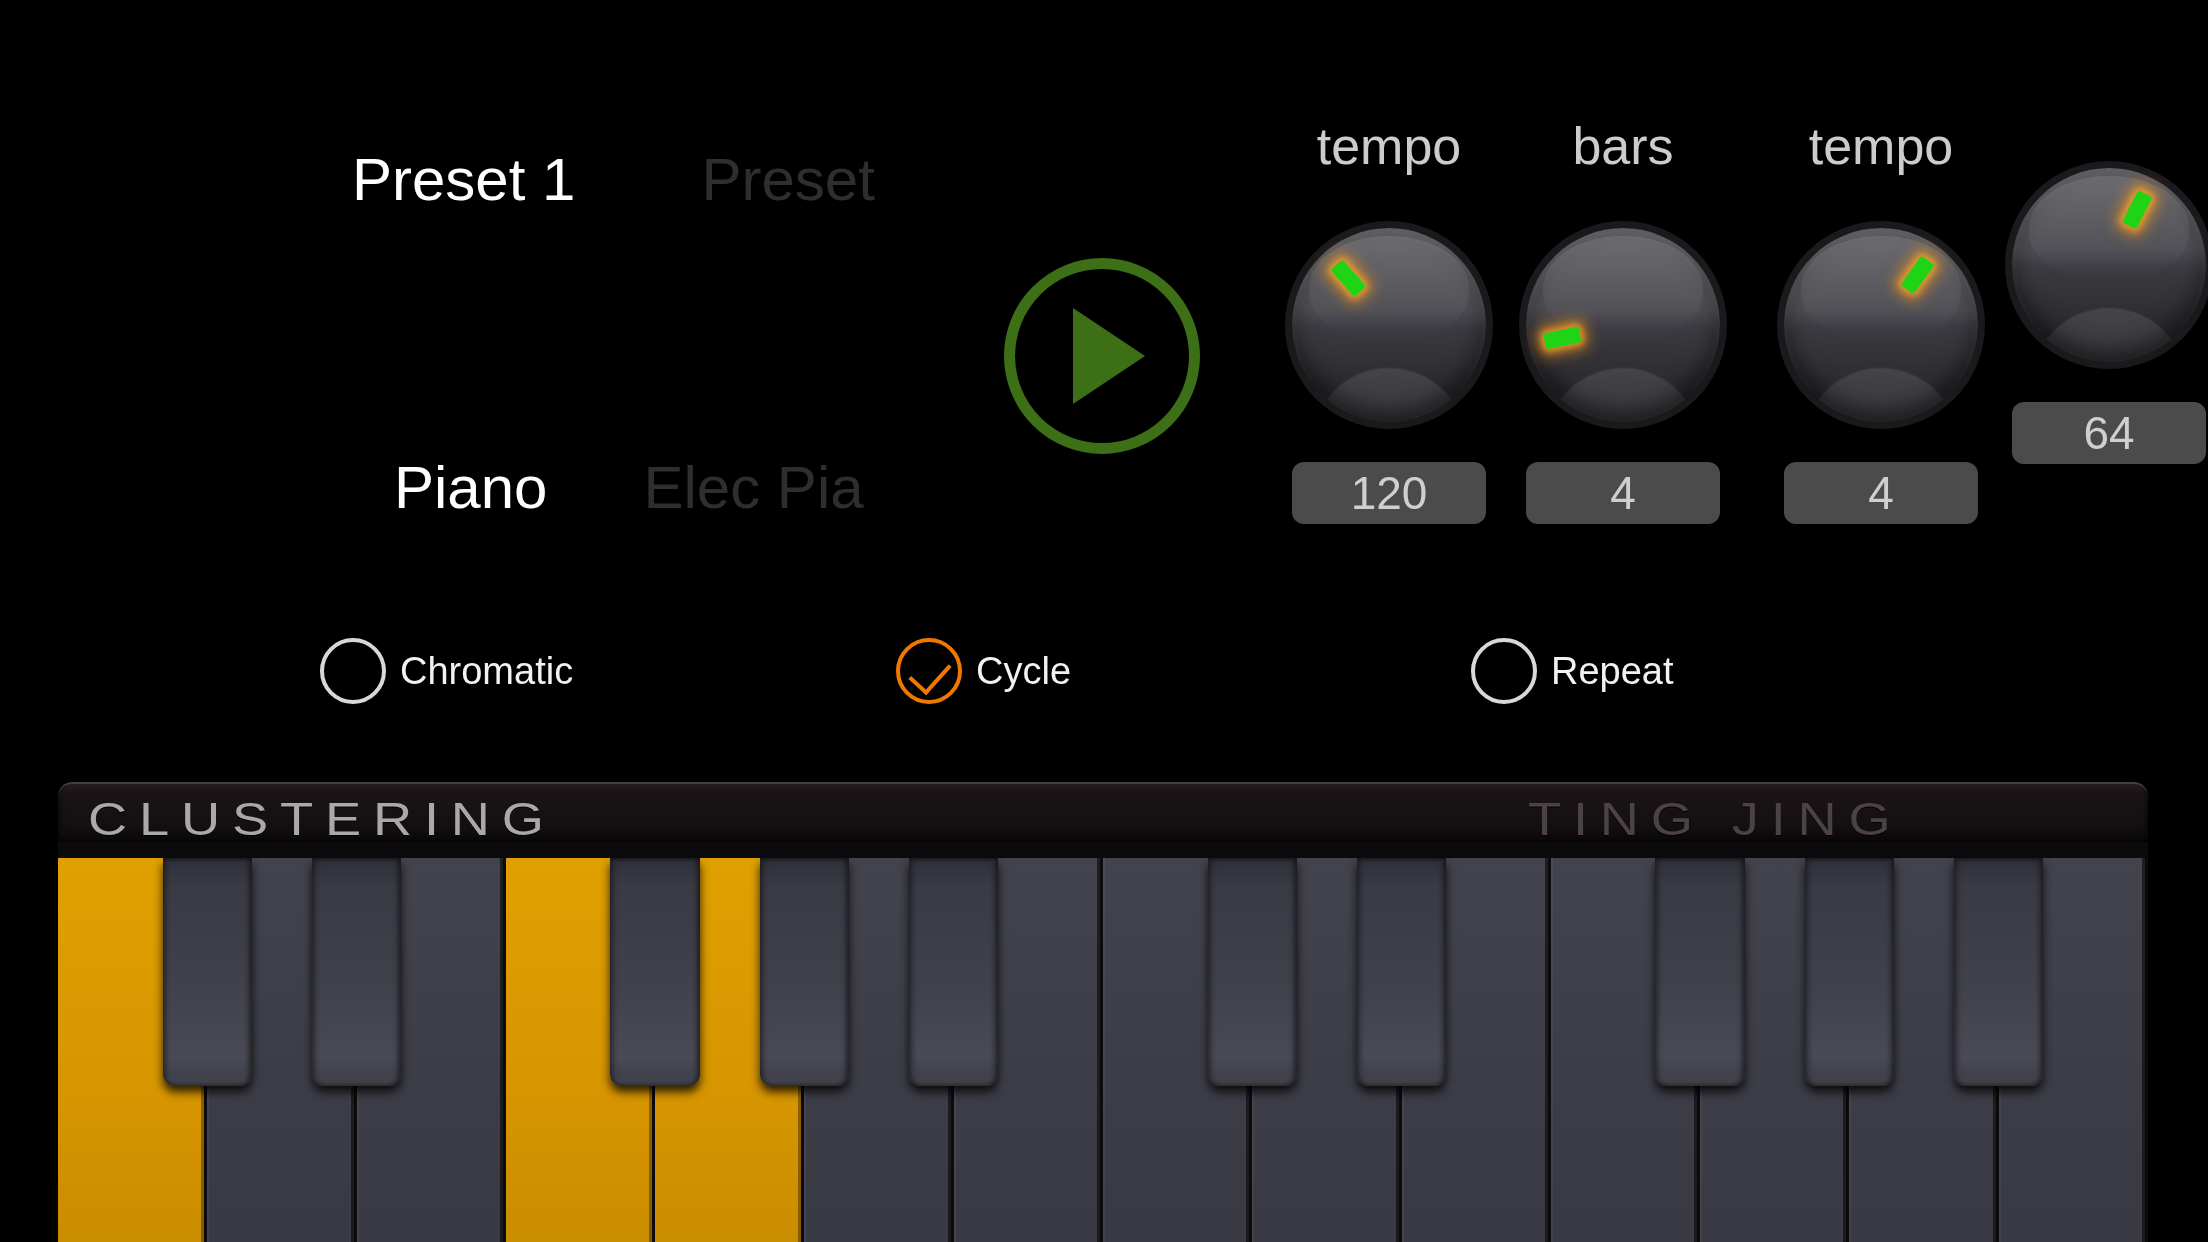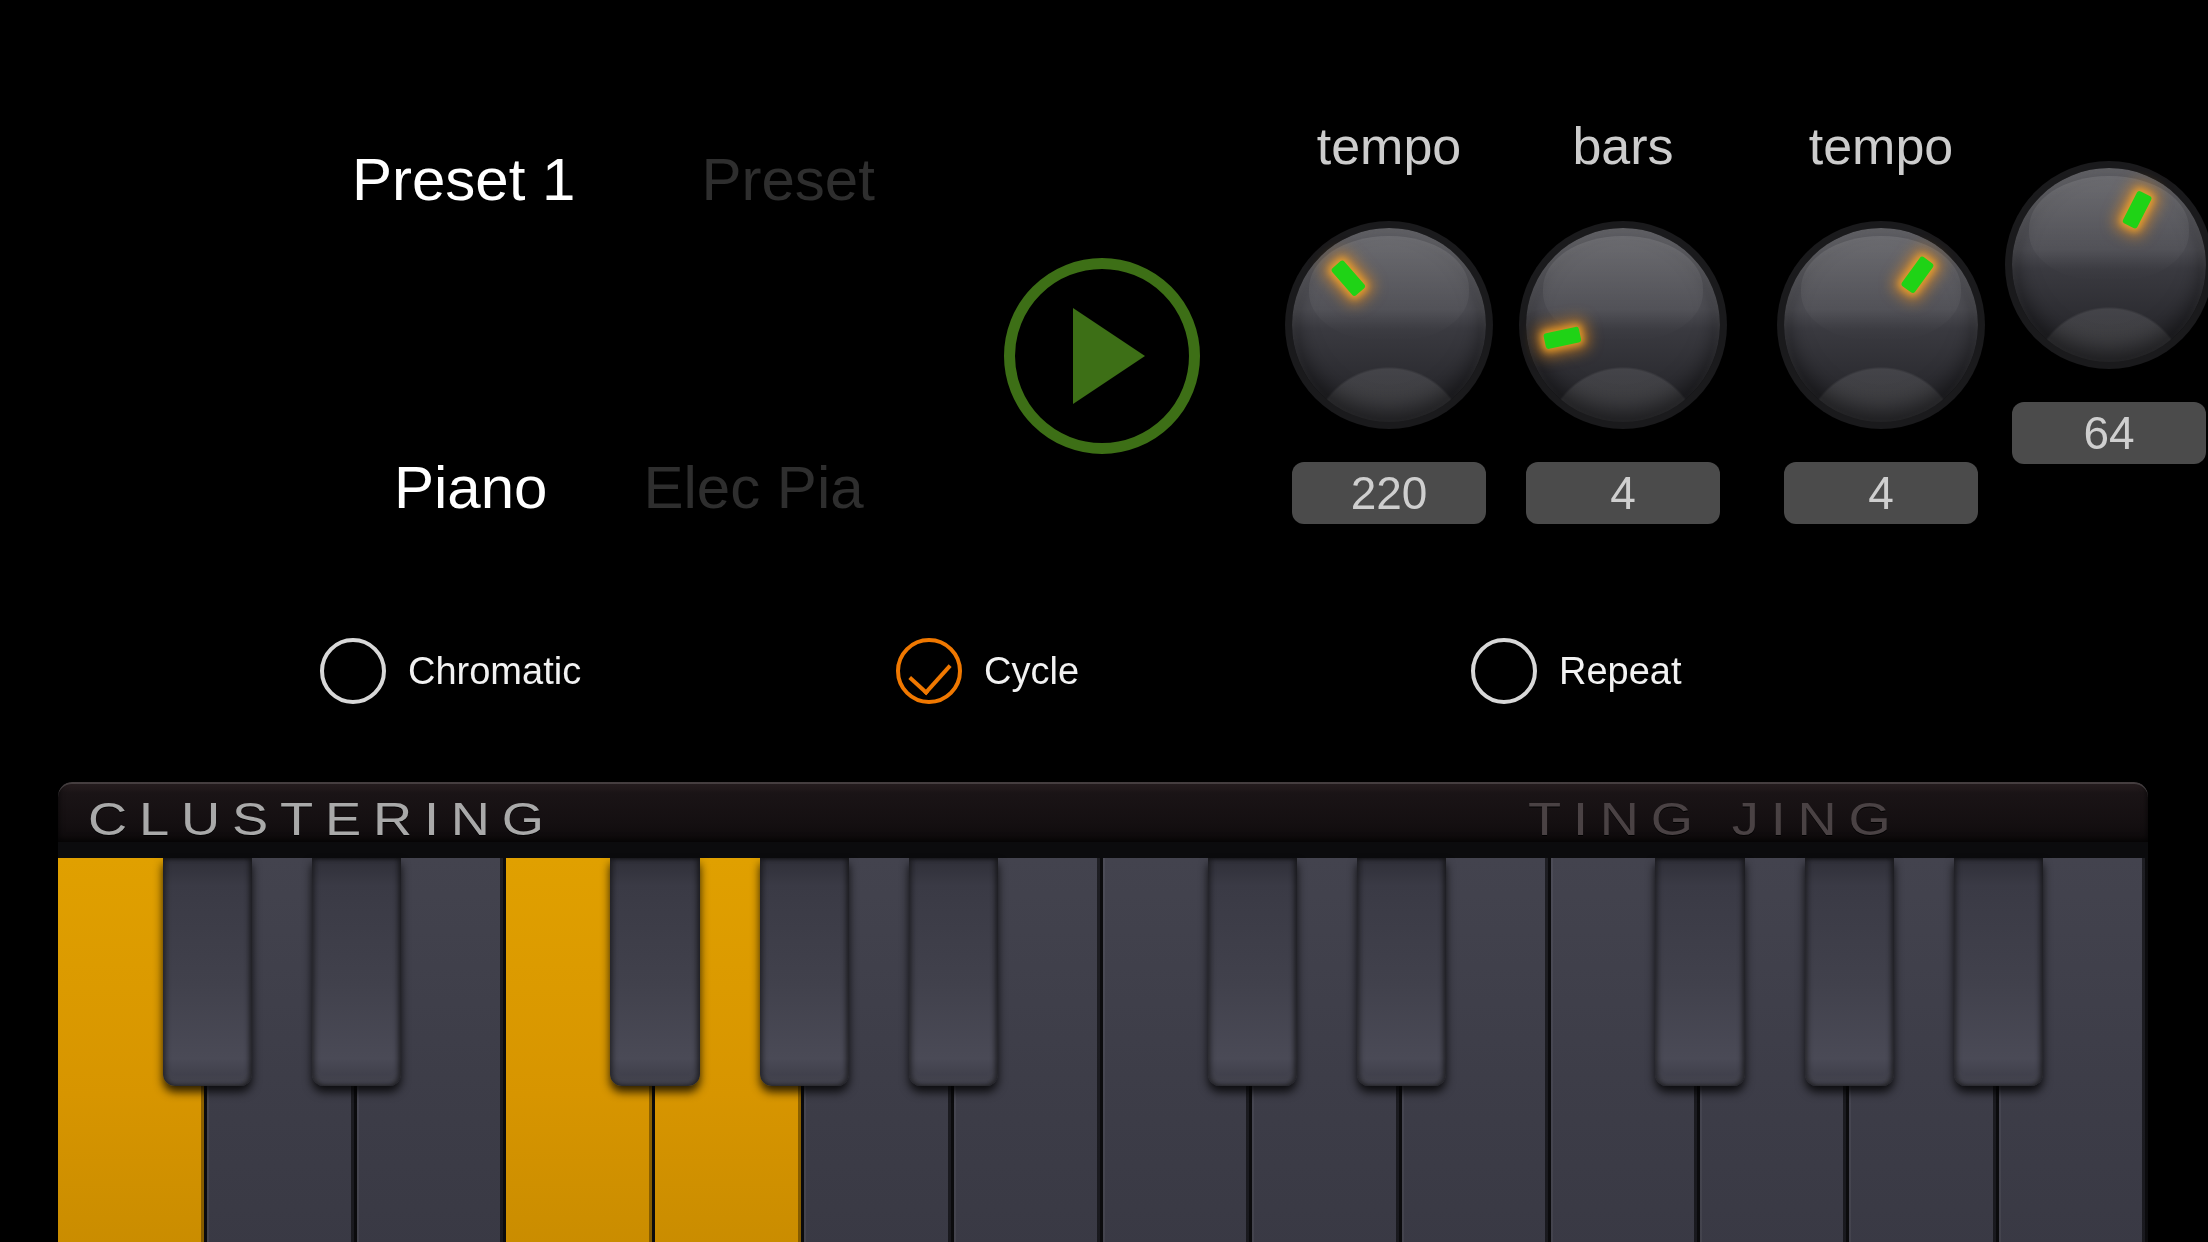--- a/index.html
+++ b/index.html
@@ -79,21 +79,21 @@
     width:66px;height:66px;border-radius:50%;box-sizing:border-box;
     border:4px solid #d8d8d8;position:relative;flex:none;
   }
   .check-item.on .check-ring{border-color:#f07800;}
   .check-ring .tick{
     position:absolute;left:18px;top:12px;width:20px;height:34px;
     border-right:4px solid #f07800;border-bottom:4px solid #f07800;
     transform:rotate(42deg);display:none;
   }
   .check-item.on .check-ring .tick{display:block;}
-  .check-label{margin-left:22px;font-size:38px;color:#f2f2f2;white-space:nowrap;}
+  .check-label{margin-left:14px;font-size:38px;color:#f2f2f2;white-space:nowrap;}
 
   
   #keyboard{
     position:absolute;left:58px;top:782px;width:2090px;height:470px;
     border-radius:14px 14px 0 0;
     background:#0b0b0d;
     overflow:hidden;
   }
   #kb-header{
     position:relative;height:60px;width:100%;
@@ -149,21 +149,21 @@
   <div class="knob-col" style="left:1292px;">
     <div class="knob-label">tempo</div>
     <div class="knob-wrap">
       <div class="knob">
         <div class="gloss"></div>
         <div class="pointer-hub" style="transform:rotate(-41deg);">
           <div class="pointer"></div>
         </div>
       </div>
     </div>
-    <div class="knob-value">220</div>
+    <div class="knob-value">120</div>
   </div>
 
   <div class="knob-col" style="left:1526px;">
     <div class="knob-label">bars</div>
     <div class="knob-wrap">
       <div class="knob">
         <div class="gloss"></div>
         <div class="pointer-hub" style="transform:rotate(-102deg);">
           <div class="pointer"></div>
         </div>

